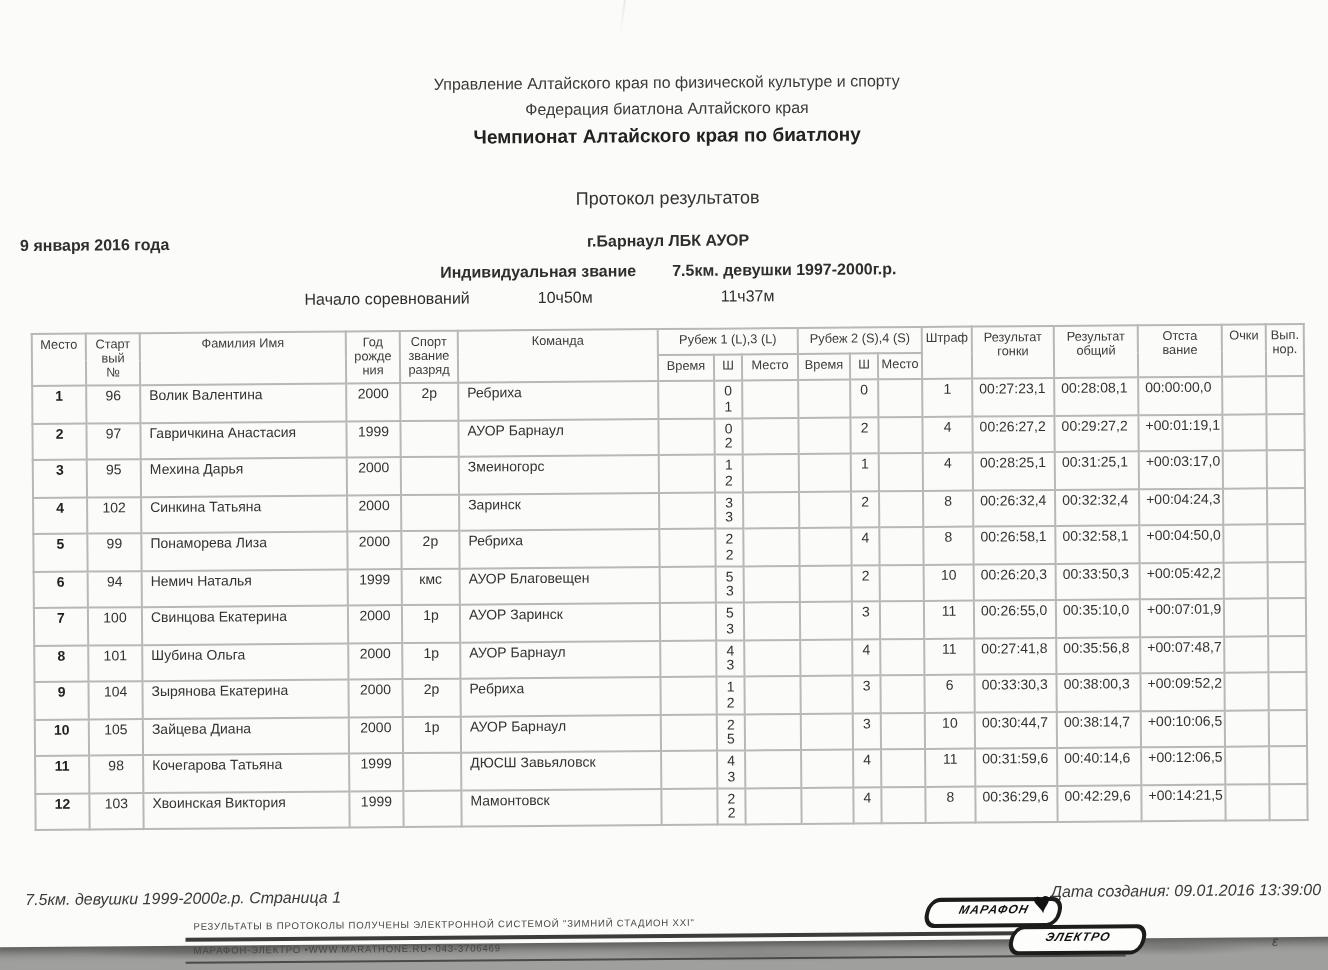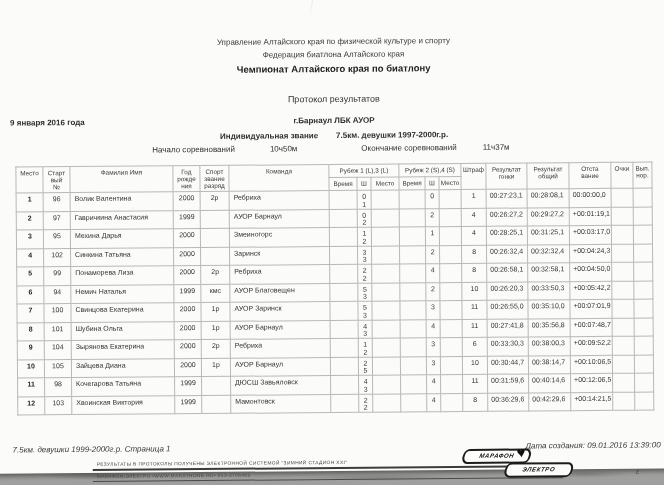--- a/index.html
+++ b/index.html
@@ -25,22 +25,22 @@
   .org-line{font-size:8px;line-height:13px;color:#3a3a3a;}
   .doc-title{font-size:9.5px;line-height:15px;font-weight:bold;color:#222;}
   .doc-subtitle{font-size:9px;line-height:12px;margin-top:17px;color:#333;}
 
   .info-line{position:relative;height:13px;margin-top:11px;font-size:8px;}
   .info-date{position:absolute;left:16px;top:0;font-weight:bold;}
   .info-venue{text-align:center;font-weight:bold;}
   .race-line{text-align:center;font-size:8px;font-weight:bold;line-height:13px;}
   .race-line .gap{display:inline-block;width:18px;}
   .times-line{display:flex;font-size:8px;line-height:13px;padding-left:158px;}
-  .times-line .lbl1{margin-right:22px;}
-  .times-line .val1{margin-right:64px;margin-left:13px;}
+  .times-line .lbl1{margin-right:34px;}
+  .times-line .val1{margin-right:64px;}
   .times-line .lbl2{margin-right:26px;}
 
   table.results{
     border-collapse:collapse;table-layout:fixed;width:636px;
     margin:9px 0 0 21px;
   }
   .results th,.results td{border:1px solid #b8b8b6;overflow:hidden;}
   .results th{
     font-size:6.4px;line-height:7px;font-weight:normal;color:#3c3c3c;
     white-space:pre-line;text-align:center;padding:2px 1px;vertical-align:top;
@@ -102,21 +102,20 @@
     <div class="info-venue">г.Барнаул ЛБК АУОР</div>
   </div>
 
   <div class="race-line">
     <span>Индивидуальная звание</span><span class="gap"></span><span>7.5км. девушки 1997-2000г.р.</span>
   </div>
 
   <div class="times-line">
     <span class="lbl1">Начало соревнований</span>
     <span class="val1">10ч50м</span>
-    <span class="lbl2">Окончание соревнований</span>
     <span>11ч37м</span>
   </div>
 
   <table class="results">
     <colgroup>
       <col style="width:27px">
         <col style="width:27px">
         <col style="width:103px">
       <col style="width:27px">
         <col style="width:29px">

